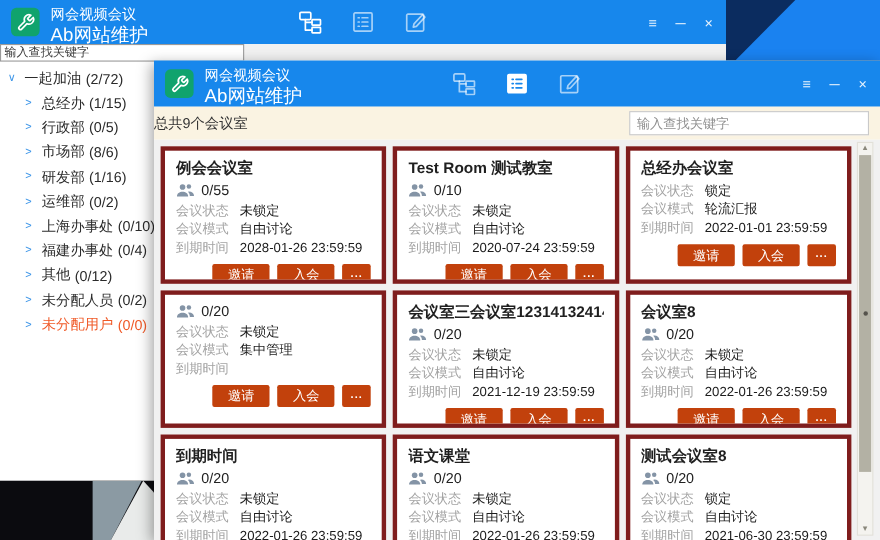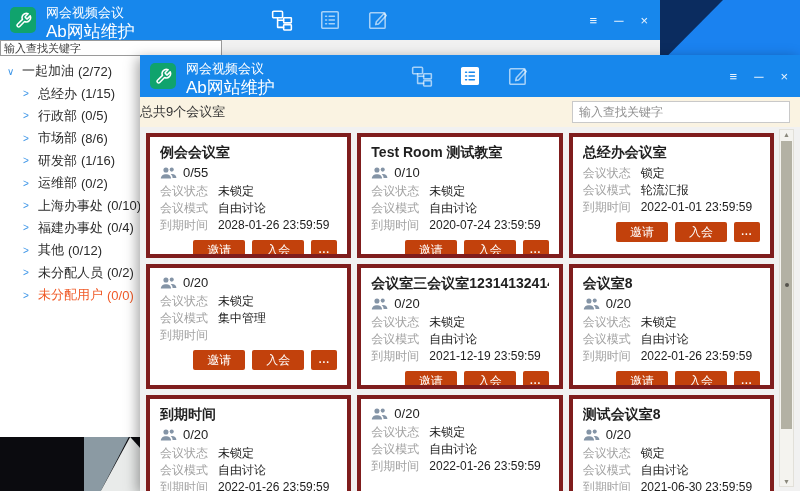--- a/index.html
+++ b/index.html
@@ -470,20 +470,21 @@
             <span class="v">自由讨论</span>
           </div>
           <div class="kv">
             <span class="k">到期时间</span>
             <span class="v">2022-01-26 23:59:59</span>
           </div>
 
         </div>
 
         <div class="card">
+          <div class="card-title">语文课堂</div>
           <div class="occ-row">
             <span class="people-icon">
               <svg viewBox="0 0 20 16">
                 <circle cx="7" cy="4.5" r="3"></circle>
                 <path d="M1 14.5c0-3.3 2.7-5 6-5s6 1.7 6 5z"></path>
                 <circle cx="13.8" cy="4" r="2.4"></circle>
                 <path d="M14 9.2c3 0 5.3 1.7 5.3 4.8h-4.5c0-2-.8-3.6-2.2-4.5z"></path>
               </svg>
             </span>
             <span>0/20</span>

